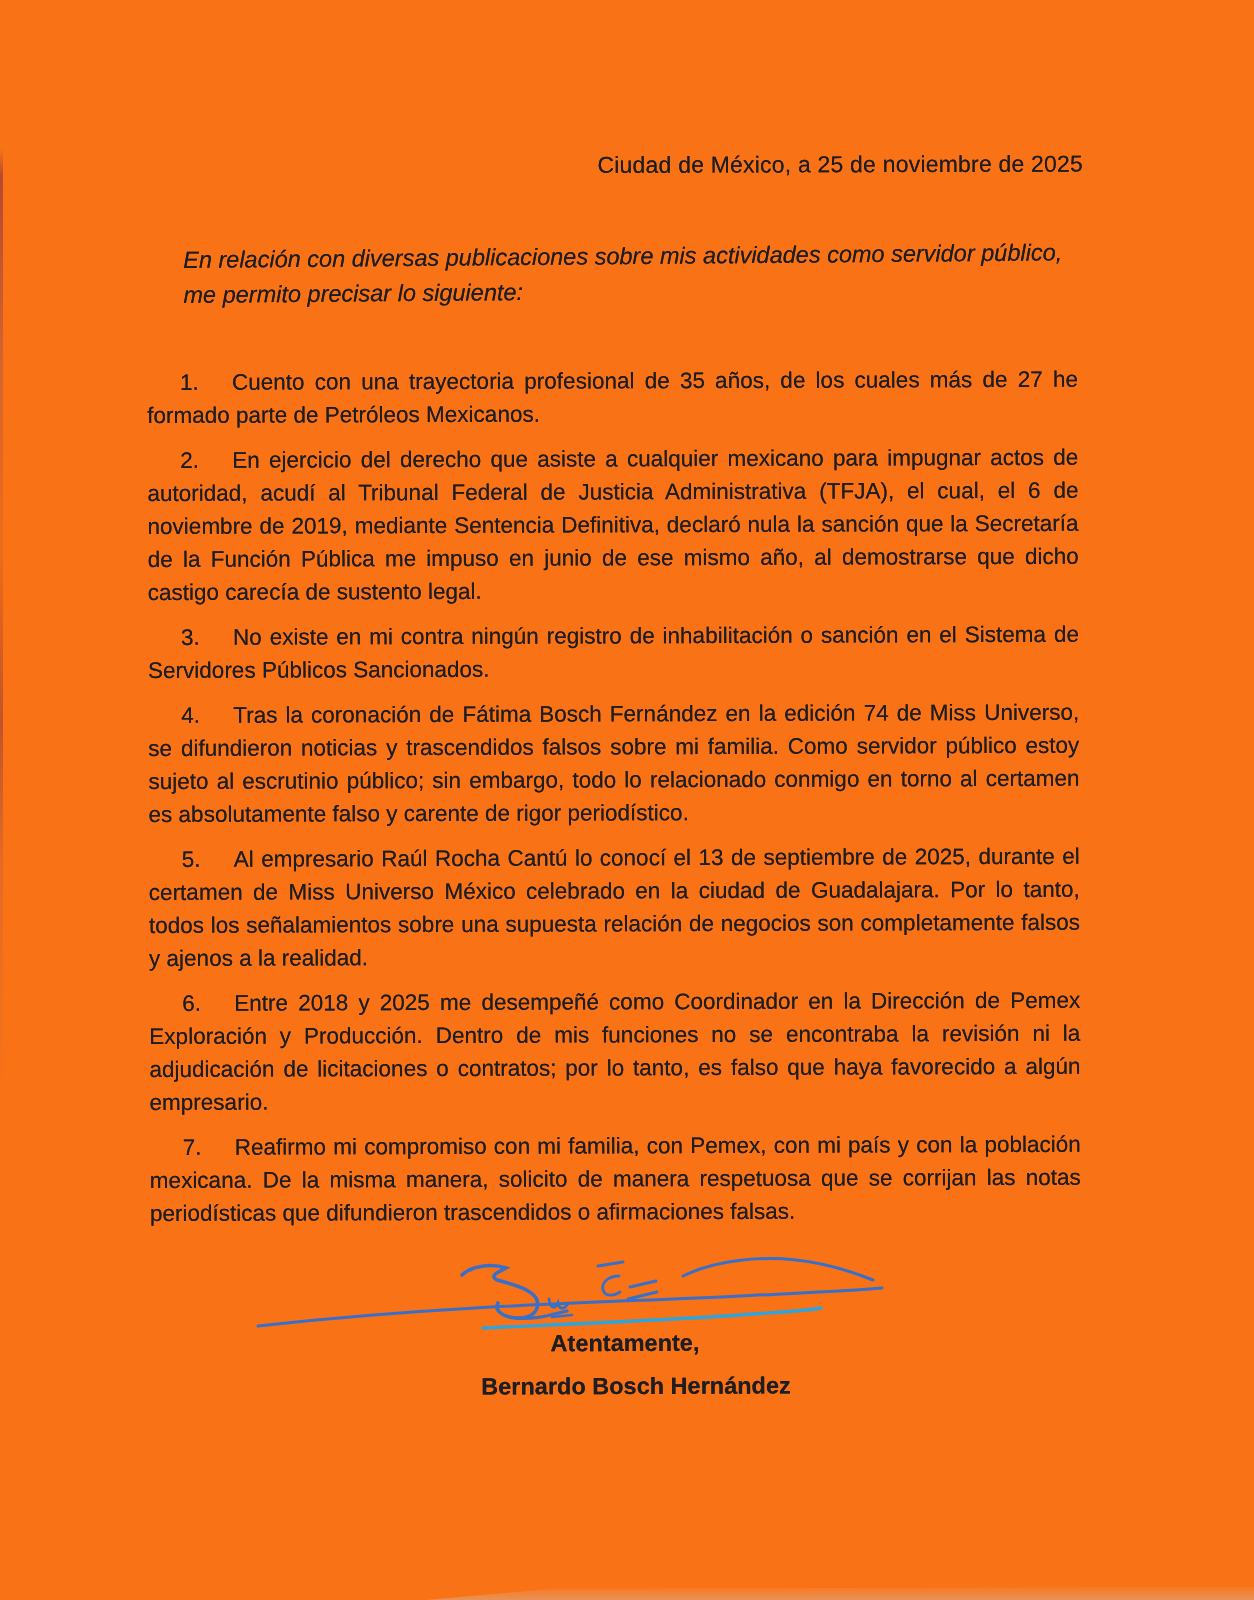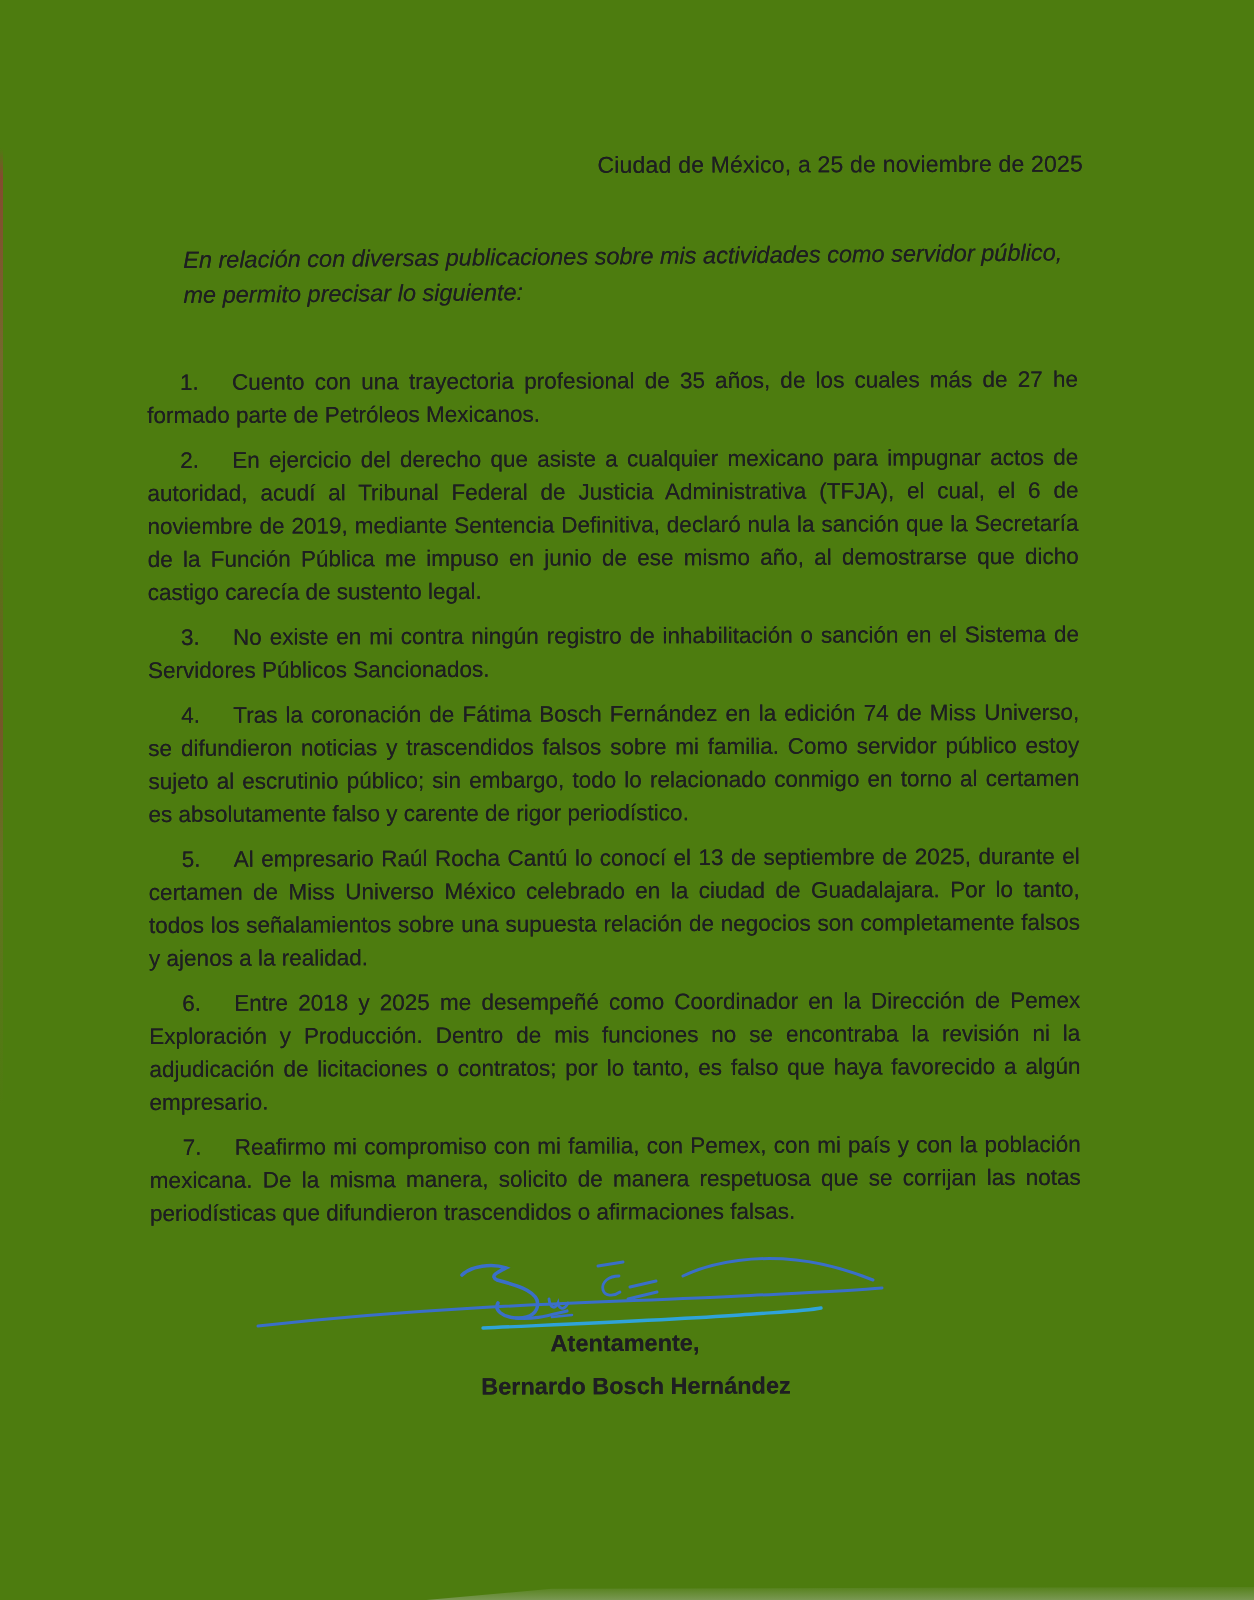--- a/index.html
+++ b/index.html
@@ -4,21 +4,21 @@
 <style>
   html, body {
     margin: 0;
     padding: 0;
     background: #ffffff;
   }
   .page {
     position: relative;
     width: 1254px;
     height: 1600px;
-    background: #4d7c0f;
+    background: #f97316;
     overflow: hidden;
     font-family: "Liberation Sans", sans-serif;
     color: #1e1e22;
   }
   
   .edge-strip {
     position: absolute;
     left: 0;
     top: 148px;
     width: 3px;

